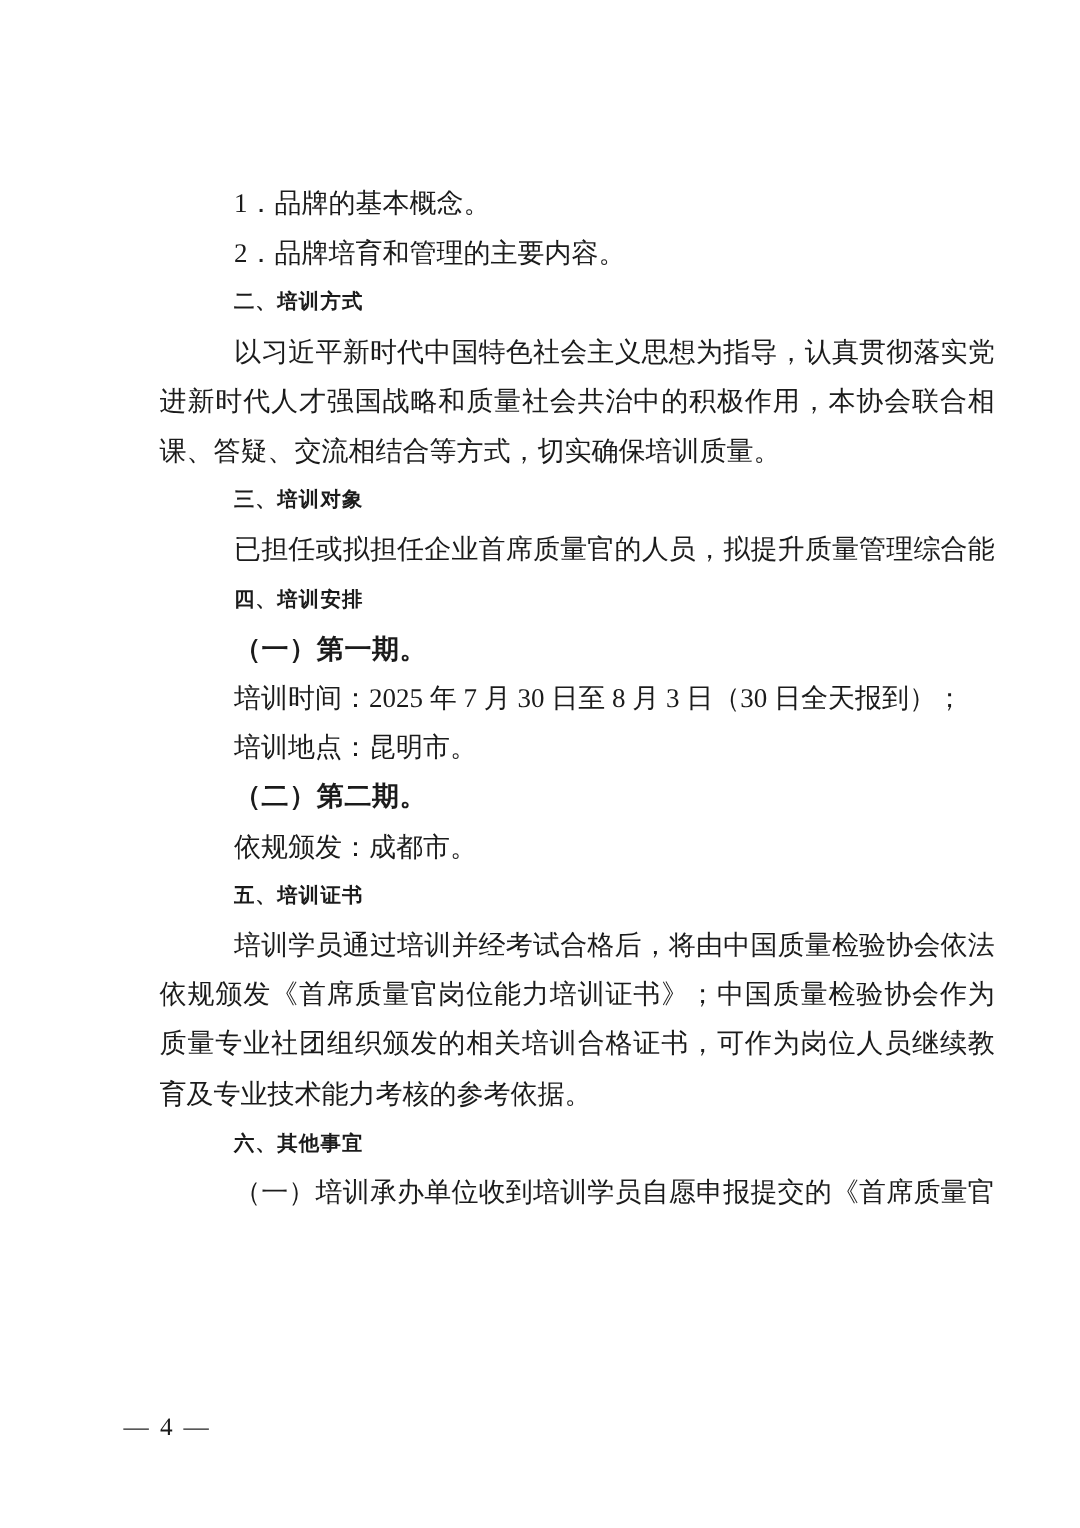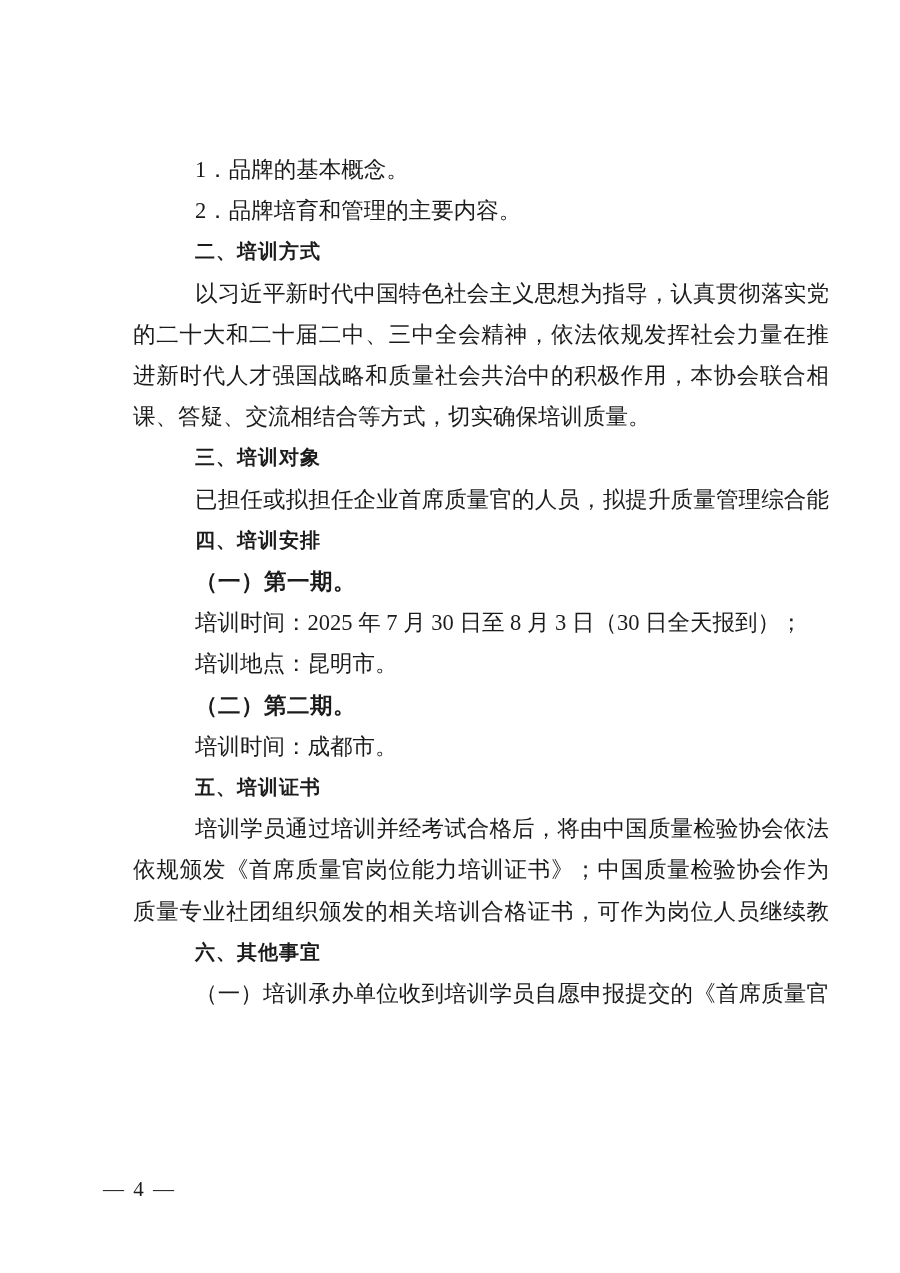--- a/index.html
+++ b/index.html
@@ -33,21 +33,21 @@
   .line.indent {
     text-indent: 62px;
   }
   .line.just {
     text-align: justify;
     text-align-last: justify;
   }
   .line.heading {
     font-family: "Liberation Sans", "DejaVu Sans", sans-serif;
     font-weight: 700;
-    font-size: 20px;
+    font-size: 17px;
     letter-spacing: 1px;
   }
   .line.subheading {
     font-family: Liberation Serif, serif;
     font-weight: 700;
     letter-spacing: 0.5px;
   }
   .page-number {
     position: absolute;
     left: 103px;
@@ -61,32 +61,32 @@
 </style>
 </head>
 <body>
 
 <div class="page">
   <div class="doc-body" id="doc-body">
       <div class="line body indent">1．品牌的基本概念。</div>
       <div class="line body indent">2．品牌培育和管理的主要内容。</div>
       <div class="line heading indent">二、培训方式</div>
       <div class="line body indent just">以习近平新时代中国特色社会主义思想为指导，认真贯彻落实党</div>
-      <div class="line body just">的二十大和二十届二中、三中全会精神，依法依规发挥社会力量在推</div>
       <div class="line body just">进新时代人才强国战略和质量社会共治中的积极作用，本协会联合相</div>
       <div class="line body">课、答疑、交流相结合等方式，切实确保培训质量。</div>
       <div class="line heading indent">三、培训对象</div>
       <div class="line body indent just">已担任或拟担任企业首席质量官的人员，拟提升质量管理综合能</div>
       <div class="line heading indent">四、培训安排</div>
       <div class="line subheading indent">（一）第一期。</div>
       <div class="line body indent">培训时间：2025 年 7 月 30 日至 8 月 3 日（30 日全天报到）；</div>
       <div class="line body indent">培训地点：昆明市。</div>
       <div class="line subheading indent">（二）第二期。</div>
-      <div class="line body indent">培训时间：成都市。</div>
+      <div class="line body indent">依规颁发：成都市。</div>
       <div class="line heading indent">五、培训证书</div>
       <div class="line body indent just">培训学员通过培训并经考试合格后，将由中国质量检验协会依法</div>
       <div class="line body just">依规颁发《首席质量官岗位能力培训证书》；中国质量检验协会作为</div>
       <div class="line body just">质量专业社团组织颁发的相关培训合格证书，可作为岗位人员继续教</div>
+      <div class="line body">育及专业技术能力考核的参考依据。</div>
       <div class="line heading indent">六、其他事宜</div>
       <div class="line body indent just">（一）培训承办单位收到培训学员自愿申报提交的《首席质量官</div>
     </div>
   <div class="page-number">— 4 —</div>
 </div>
 
 </body></html>

